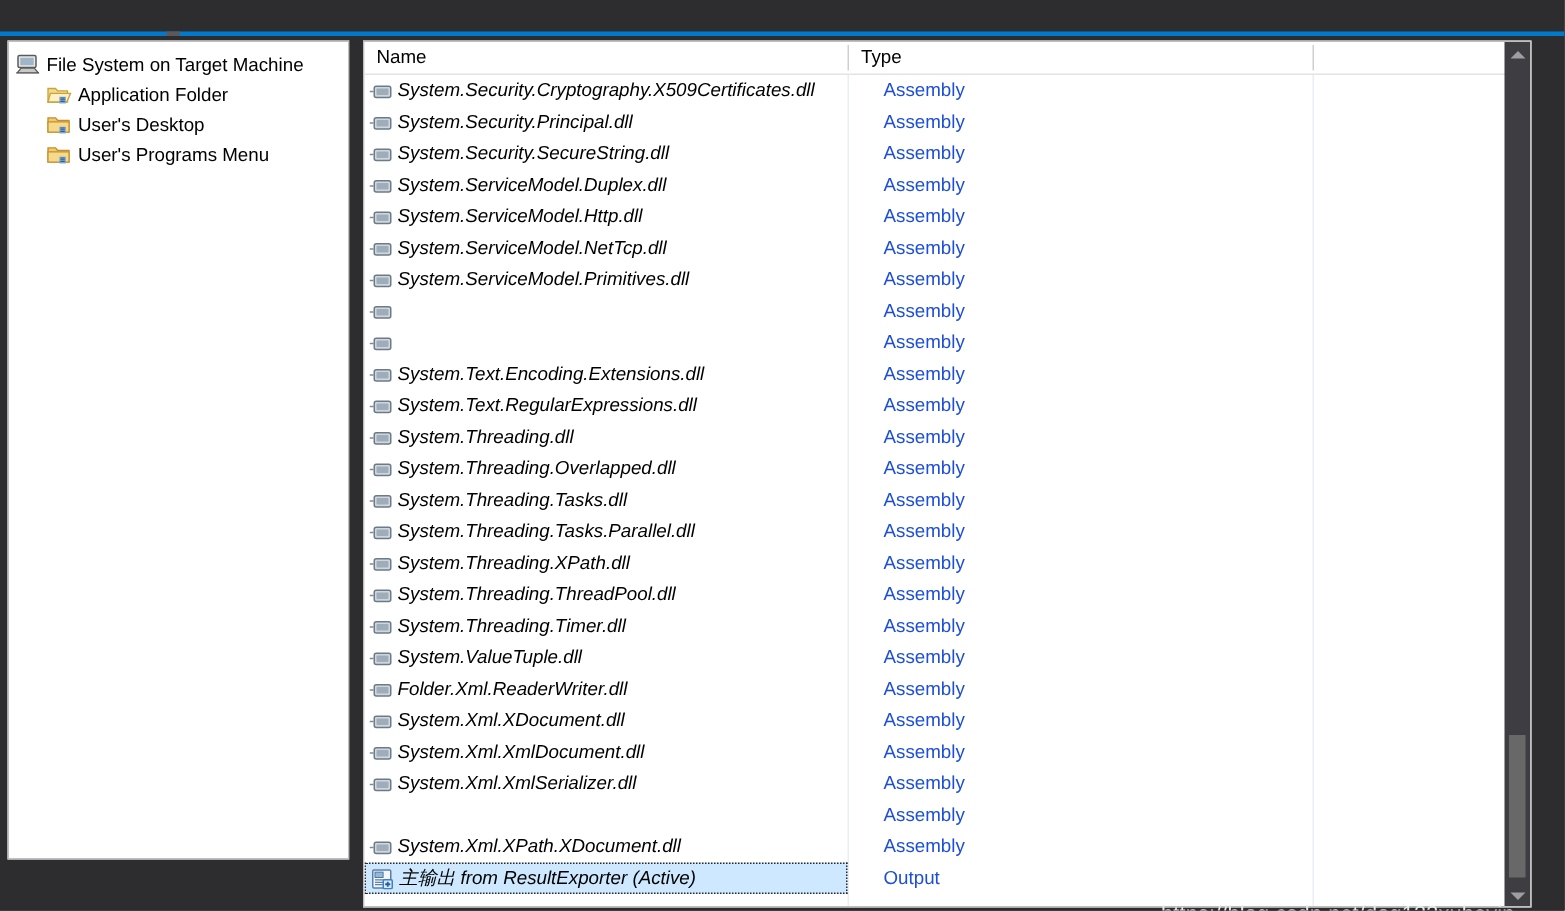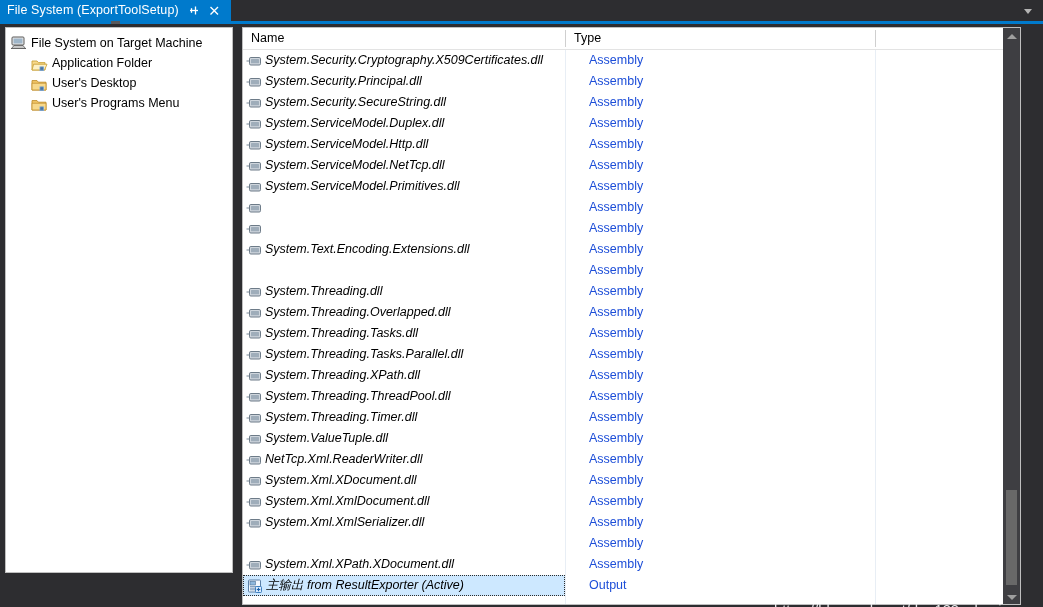--- a/index.html
+++ b/index.html
@@ -115,21 +115,21 @@
   }
   .tree-inner { padding: 5px 0 0 4px; }
   .tree-node {
     display: flex;
     align-items: center;
     height: 20px;
     white-space: nowrap;
     font-size: 12.5px;
     color: #000000;
   }
-  .tree-node.child { padding-left: 21px; align-items: flex-end; }
+  .tree-node.child { padding-left: 21px; }
   .tree-ico {
     width: 17px;
     height: 16px;
     margin-right: 4px;
     flex: 0 0 auto;
     display: block;
   }
   .tree-label { line-height: 20px; }
 
   
@@ -293,42 +293,20 @@
     letter-spacing: 0.1px;
     white-space: nowrap;
     pointer-events: none;
   }
 </style>
 </head>
 <body>
 
 <div id="app">
 
-  <div class="tabstrip">
-    <div class="tab-active" style="width: 231px;">
-      <span class="tab-title">File System (ExportToolSetup)</span>
-      <span class="tab-pin">
-        <svg width="13" height="15" viewBox="0 0 13 15">
-          <path d="M2 7.5 L10 7.5" stroke="#ffffff" stroke-width="1.3"></path>
-          <path d="M7.5 3.5 L7.5 11.5" stroke="#ffffff" stroke-width="1.3"></path>
-          <path d="M3.5 5.2 L3.5 9.8" stroke="#ffffff" stroke-width="1.3"></path>
-        </svg>
-      </span>
-      <span class="tab-close">
-        <svg width="13" height="15" viewBox="0 0 13 15">
-          <path d="M2.5 4 L10 11.5 M10 4 L2.5 11.5" stroke="#ffffff" stroke-width="1.4"></path>
-        </svg>
-      </span>
-    </div>
-    <div class="tab-dropdown">
-      <svg width="14" height="12" viewBox="0 0 14 12">
-        <path d="M3 4 L11 4 L7 9 Z" fill="#b4b4b4"></path>
-      </svg>
-    </div>
-  </div>
   <div class="accent-bar"></div>
   <div class="accent-notch"></div>
 
   <div class="designer">
 
     <div class="tree-panel">
       <div class="tree-inner" id="tree-inner">
           <div class="tree-node">
             <span style="display: flex;">
               <svg class="tree-ico" viewBox="0 0 17 16">
@@ -513,20 +491,30 @@
                     <path d="M0.5 7 L3 7" stroke="#7a8a99" stroke-width="1"></path>
                     <rect x="3.5" y="3.5" width="11" height="7.5" rx="1.3" fill="#cfd6dd" stroke="#6d7b88" stroke-width="1"></rect>
                     <rect x="5" y="5" width="8" height="4.3" rx="0.6" fill="#9fadba"></rect>
                   </svg>
                 </span>
                 <span class="row-label">System.Text.Encoding.Extensions.dll</span>
               </div>
               <div class="cell-type">Assembly</div>
             </div>
             <div class="row">
+              <div class="cell-name">
+                <span style="display: flex;">
+                  <svg class="row-ico" viewBox="0 0 16 14">
+                    <path d="M0.5 7 L3 7" stroke="#7a8a99" stroke-width="1"></path>
+                    <rect x="3.5" y="3.5" width="11" height="7.5" rx="1.3" fill="#cfd6dd" stroke="#6d7b88" stroke-width="1"></rect>
+                    <rect x="5" y="5" width="8" height="4.3" rx="0.6" fill="#9fadba"></rect>
+                  </svg>
+                </span>
+                <span class="row-label">System.Text.RegularExpressions.dll</span>
+              </div>
               <div class="cell-type">Assembly</div>
             </div>
             <div class="row">
               <div class="cell-name">
                 <span style="display: flex;">
                   <svg class="row-ico" viewBox="0 0 16 14">
                     <path d="M0.5 7 L3 7" stroke="#7a8a99" stroke-width="1"></path>
                     <rect x="3.5" y="3.5" width="11" height="7.5" rx="1.3" fill="#cfd6dd" stroke="#6d7b88" stroke-width="1"></rect>
                     <rect x="5" y="5" width="8" height="4.3" rx="0.6" fill="#9fadba"></rect>
                   </svg>
@@ -628,21 +616,21 @@
             </div>
             <div class="row">
               <div class="cell-name">
                 <span style="display: flex;">
                   <svg class="row-ico" viewBox="0 0 16 14">
                     <path d="M0.5 7 L3 7" stroke="#7a8a99" stroke-width="1"></path>
                     <rect x="3.5" y="3.5" width="11" height="7.5" rx="1.3" fill="#cfd6dd" stroke="#6d7b88" stroke-width="1"></rect>
                     <rect x="5" y="5" width="8" height="4.3" rx="0.6" fill="#9fadba"></rect>
                   </svg>
                 </span>
-                <span class="row-label">NetTcp.Xml.ReaderWriter.dll</span>
+                <span class="row-label">Folder.Xml.ReaderWriter.dll</span>
               </div>
               <div class="cell-type">Assembly</div>
             </div>
             <div class="row">
               <div class="cell-name">
                 <span style="display: flex;">
                   <svg class="row-ico" viewBox="0 0 16 14">
                     <path d="M0.5 7 L3 7" stroke="#7a8a99" stroke-width="1"></path>
                     <rect x="3.5" y="3.5" width="11" height="7.5" rx="1.3" fill="#cfd6dd" stroke="#6d7b88" stroke-width="1"></rect>
                     <rect x="5" y="5" width="8" height="4.3" rx="0.6" fill="#9fadba"></rect>

